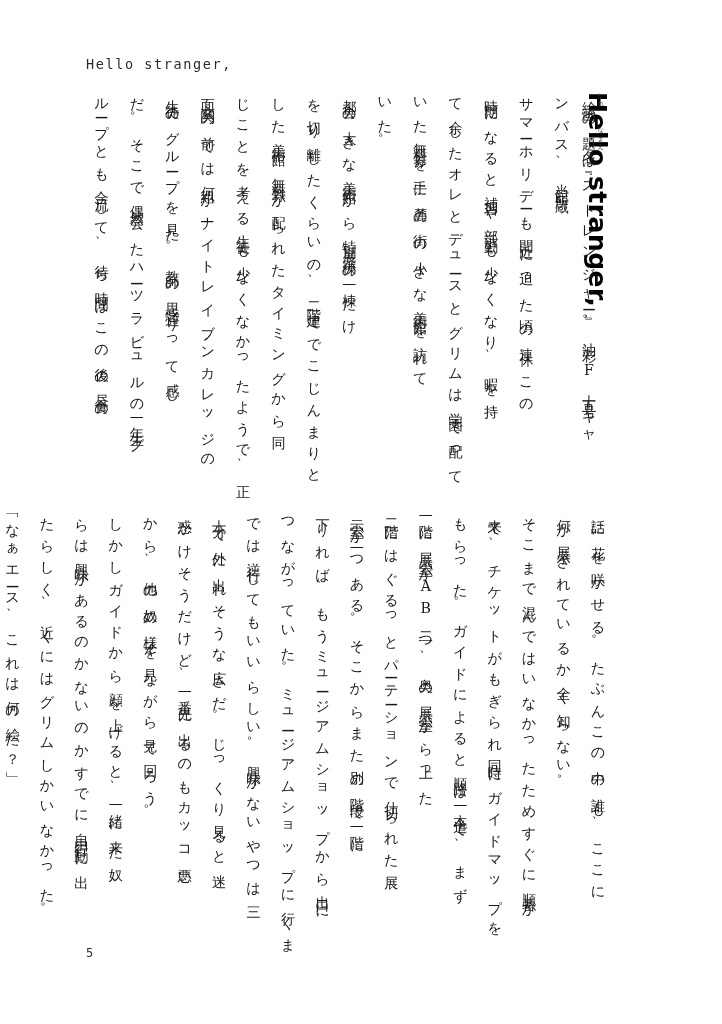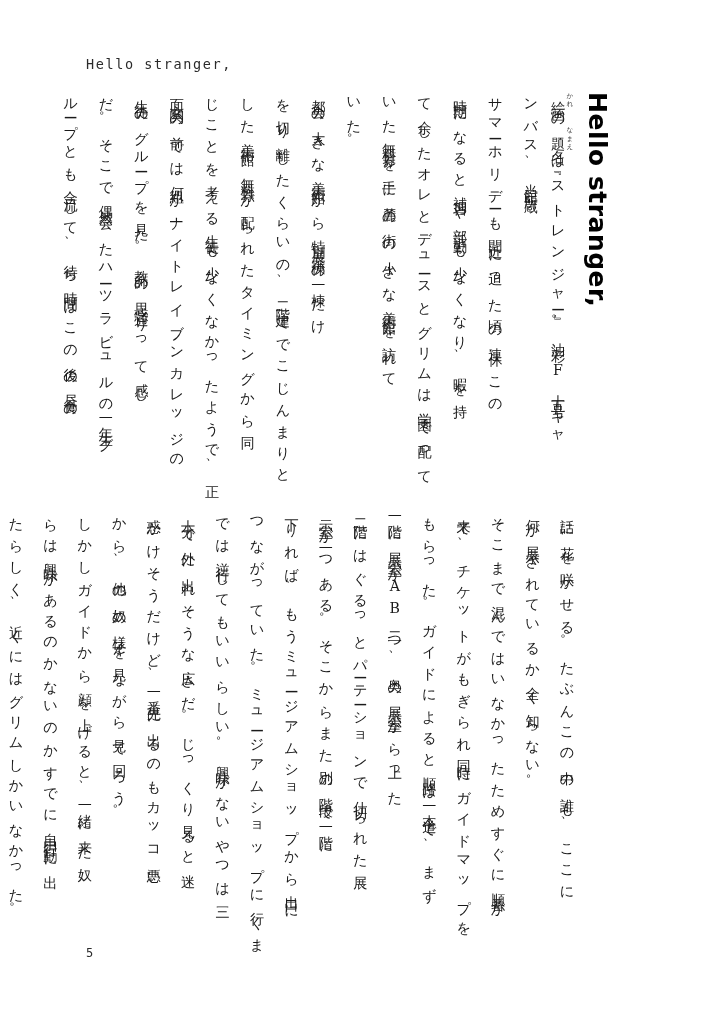--- a/index.html
+++ b/index.html
@@ -10,20 +10,21 @@
   body {
     font-family: "Liberation Serif", "DejaVu Serif", serif;
     color: #111111;
   }
   #page {
     position: relative;
     width: 636px;
     height: 1024px;
     background: #ffffff;
     overflow: hidden;
+    padding-left: 31px;
   }
 
   
   .running-header {
     position: absolute;
     left: 86px;
     top: 56px;
     font-family: "DejaVu Sans Mono", "Liberation Mono", monospace;
     font-size: 13.5px;
     letter-spacing: 1.6px;

